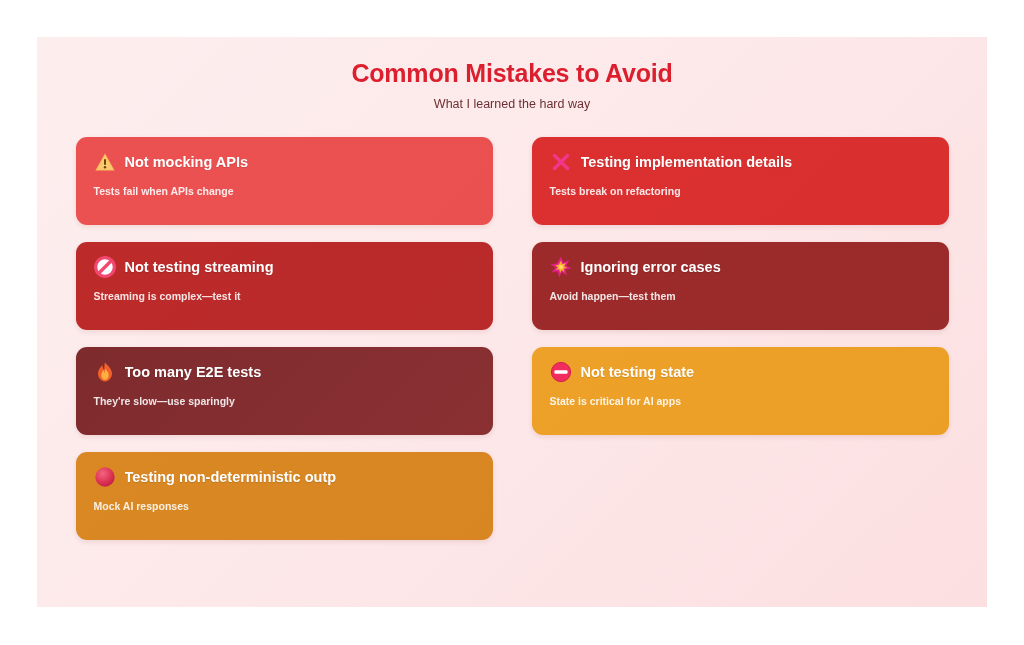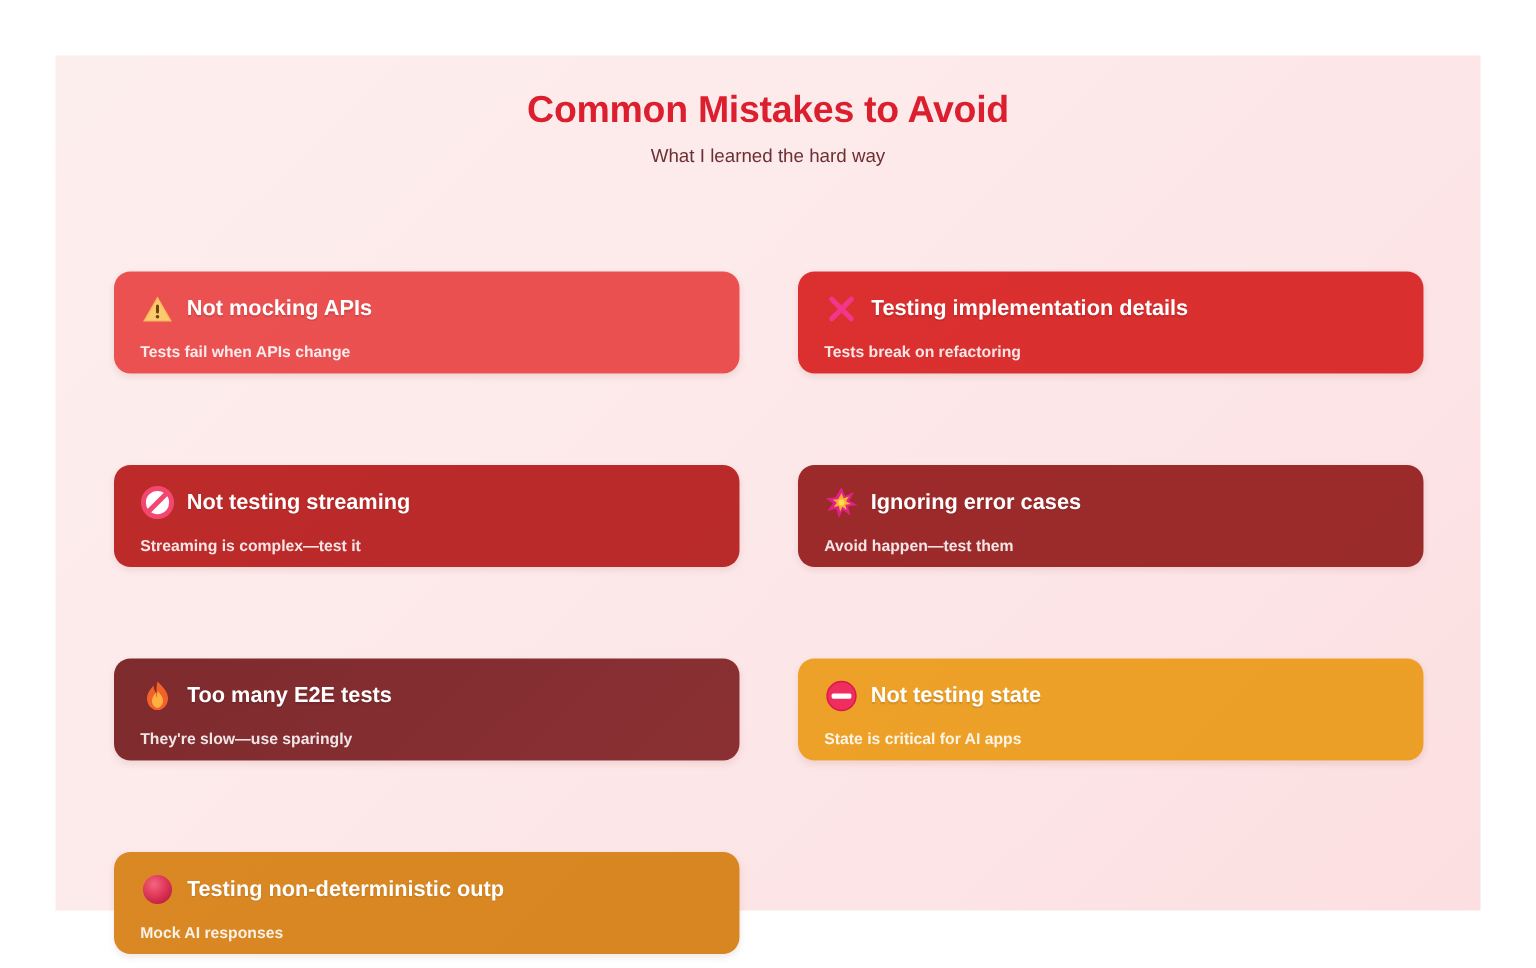--- a/index.html
+++ b/index.html
@@ -46,27 +46,26 @@
   .cards-grid {
     display: grid;
     grid-template-columns: 417px 417px;
     column-gap: 39px;
     row-gap: 17px;
     justify-content: center;
   }
 
   .card {
     position: relative;
-    height: 68px;
+    height: 88px;
     border-radius: 11px;
     box-sizing: border-box;
     padding: 13px 18px 0 18px;
     overflow: hidden;
     box-shadow: 0 2px 5px rgba(120, 20, 20, 0.10);
-    margin-top: 44px;
   }
 
   .card-head {
     display: flex;
     align-items: center;
     gap: 9px;
     height: 24px;
   }
 
   .card-icon {

